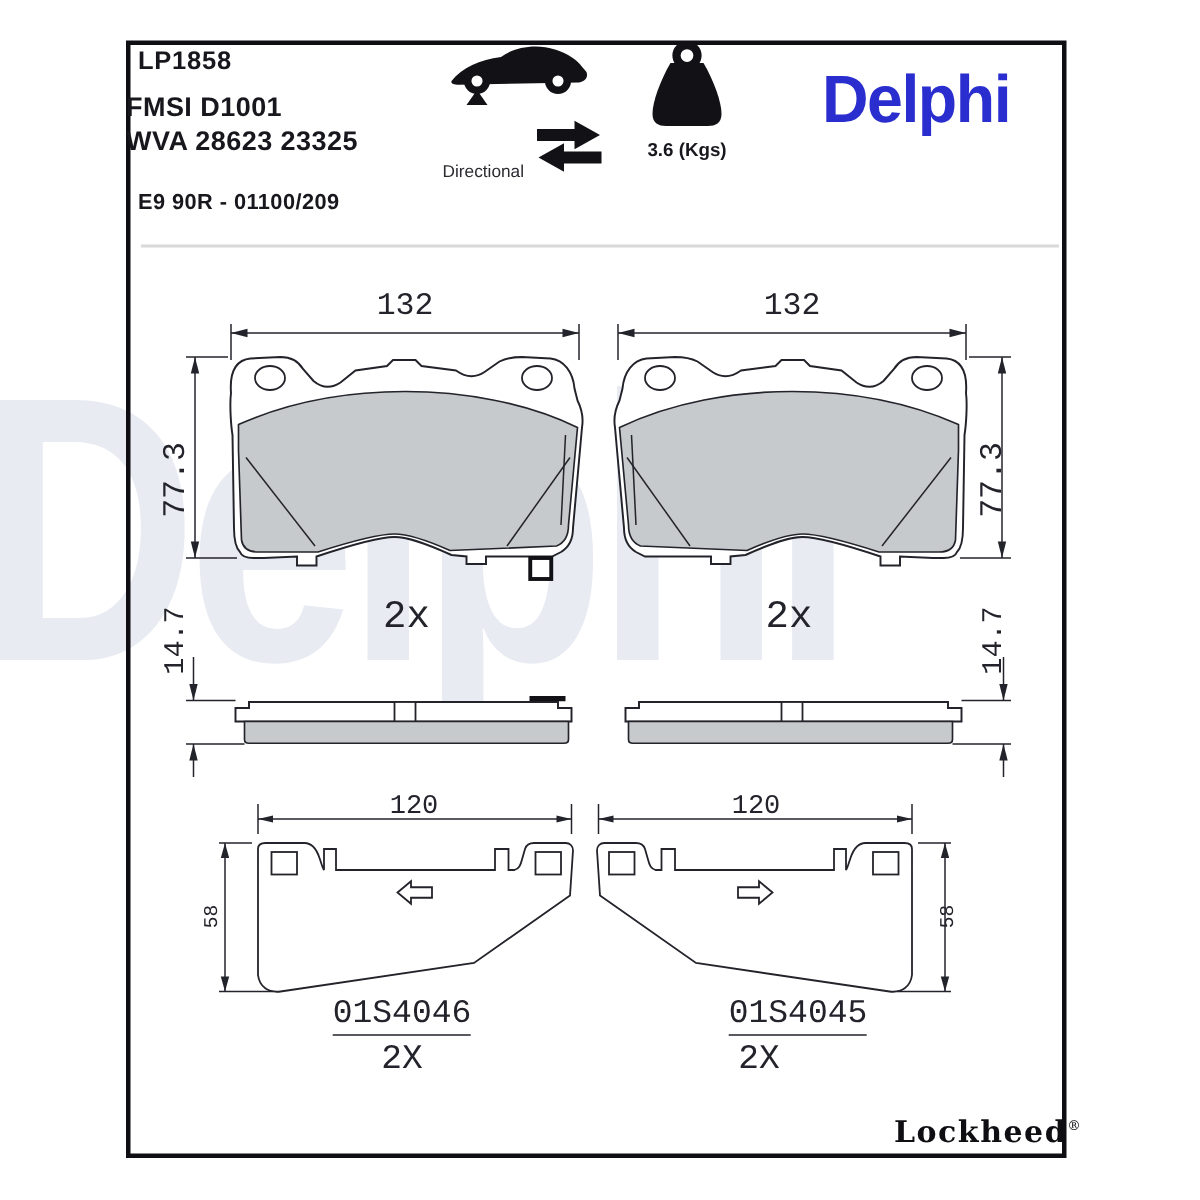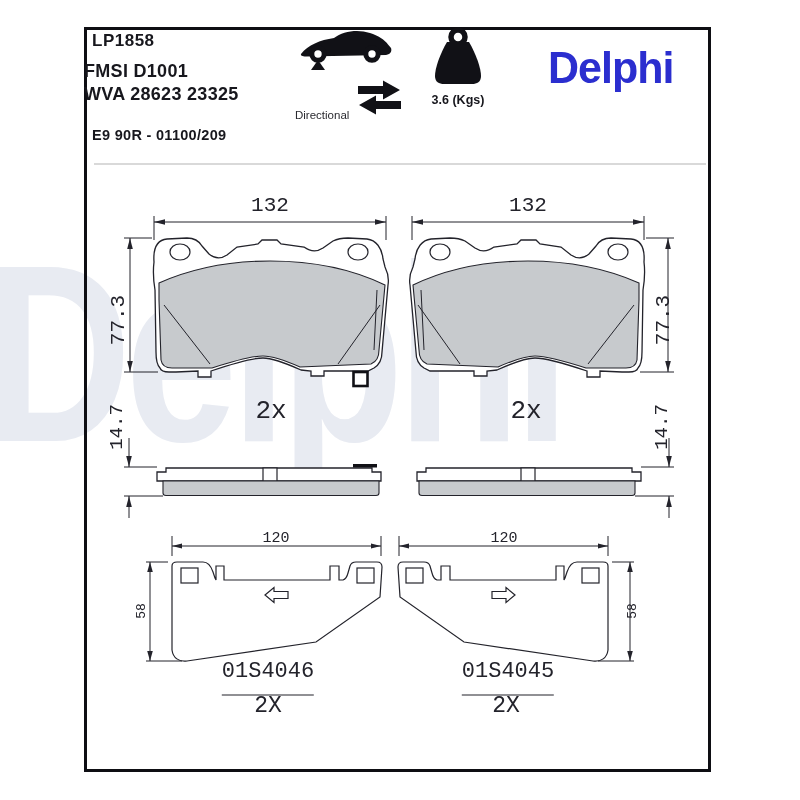--- a/index.html
+++ b/index.html
@@ -17,22 +17,22 @@
   .directional{left:295px;top:89px;font-size:11.5px;color:#2a2a30;margin-top:20px;}
   .weight-val{left:426px;top:93px;width:64px;text-align:center;font-size:12.5px;font-weight:bold;}
   .brand-logo{left:548px;top:42px;font-size:43px;font-weight:bold;color:#2B2ECF;
         letter-spacing:-1px;transform:scaleY(1.04);transform-origin:left top;}
   .divider{position:absolute;left:94px;top:163px;width:612px;height:2px;background:#d9d9d9;z-index:2;}
   .linework{position:absolute;left:0;top:0;z-index:2;}
   .dim-label{position:absolute;z-index:3;font-family:"Liberation Mono",monospace;color:#23232b;
         white-space:nowrap;transform:translate(-50%,-50%);}
   .dim-label.rot{transform:translate(-50%,-50%) rotate(-90deg);}
   .f21{font-size:21px;} .f26{font-size:26px;} .f19{font-size:19px;}
-  .f15{font-size:15px;text-align:center;} .f13{font-size:13px;} .f22{font-size:22px;} .f23{font-size:23px;}
-  .underl{border-bottom:1.6px solid #23232b;padding-bottom:11px;}
+  .f15{font-size:18px;text-align:center;} .f13{font-size:13px;} .f22{font-size:22px;} .f23{font-size:23px;}
+  .underl{border-bottom:1.6px solid #23232b;padding-bottom:1px;}
   .lockheed{left:596px;top:742px;font-family:"DejaVu Serif",serif;font-size:20px;
         font-weight:bold;letter-spacing:1px;color:#0e0e13;}
   .lockheed sup{font-size:9px;font-weight:normal;}
   svg .thin{stroke:#23232b;stroke-width:1;fill:none;}
   svg .plate{fill:#ffffff;stroke:#23232b;stroke-width:1.3;}
   svg .fric{fill:#c7cacd;stroke:#23232b;stroke-width:1.1;}
   svg .hole{fill:#ffffff;stroke:#23232b;stroke-width:1.2;}
   svg .arr{fill:#23232b;stroke:none;}
   svg .blk{fill:#111116;stroke:none;}
   svg .wht{fill:#ffffff;stroke:#23232b;stroke-width:1.2;}
@@ -143,17 +143,18 @@
   <span class="dim-label rot f21" style="left:663px;top:320px">77.3</span>
   <span class="dim-label f26" style="left:271px;top:411px">2x</span>
   <span class="dim-label f26" style="left:526px;top:411px">2x</span>
   <span class="dim-label rot f19" style="left:117px;top:427px">14.7</span>
   <span class="dim-label rot f19" style="left:662px;top:427px">14.7</span>
   <span class="dim-label f15" style="left:276px;top:538px">120</span>
   <span class="dim-label f15" style="left:504px;top:538px">120</span>
   <span class="dim-label rot f13" style="left:141px;top:611px">58</span>
   <span class="dim-label rot f13" style="left:632px;top:611px">58</span>
   <span class="dim-label f22 underl" style="left:268px;top:677px">01S4046</span>
-  <span class="dim-label f22 underl" style="left:508px;top:677px">01S4045</span>
+  <span class="dim-label f22 underl" style="left:532px;top:677px">01S4045</span>
   <span class="dim-label f23" style="left:268px;top:706px">2X</span>
   <span class="dim-label f23" style="left:506px;top:706px">2X</span>
 
+  <div class="abs lockheed"><span>Lockheed</span><sup>®</sup></div>
 </div>
 
 </body></html>

